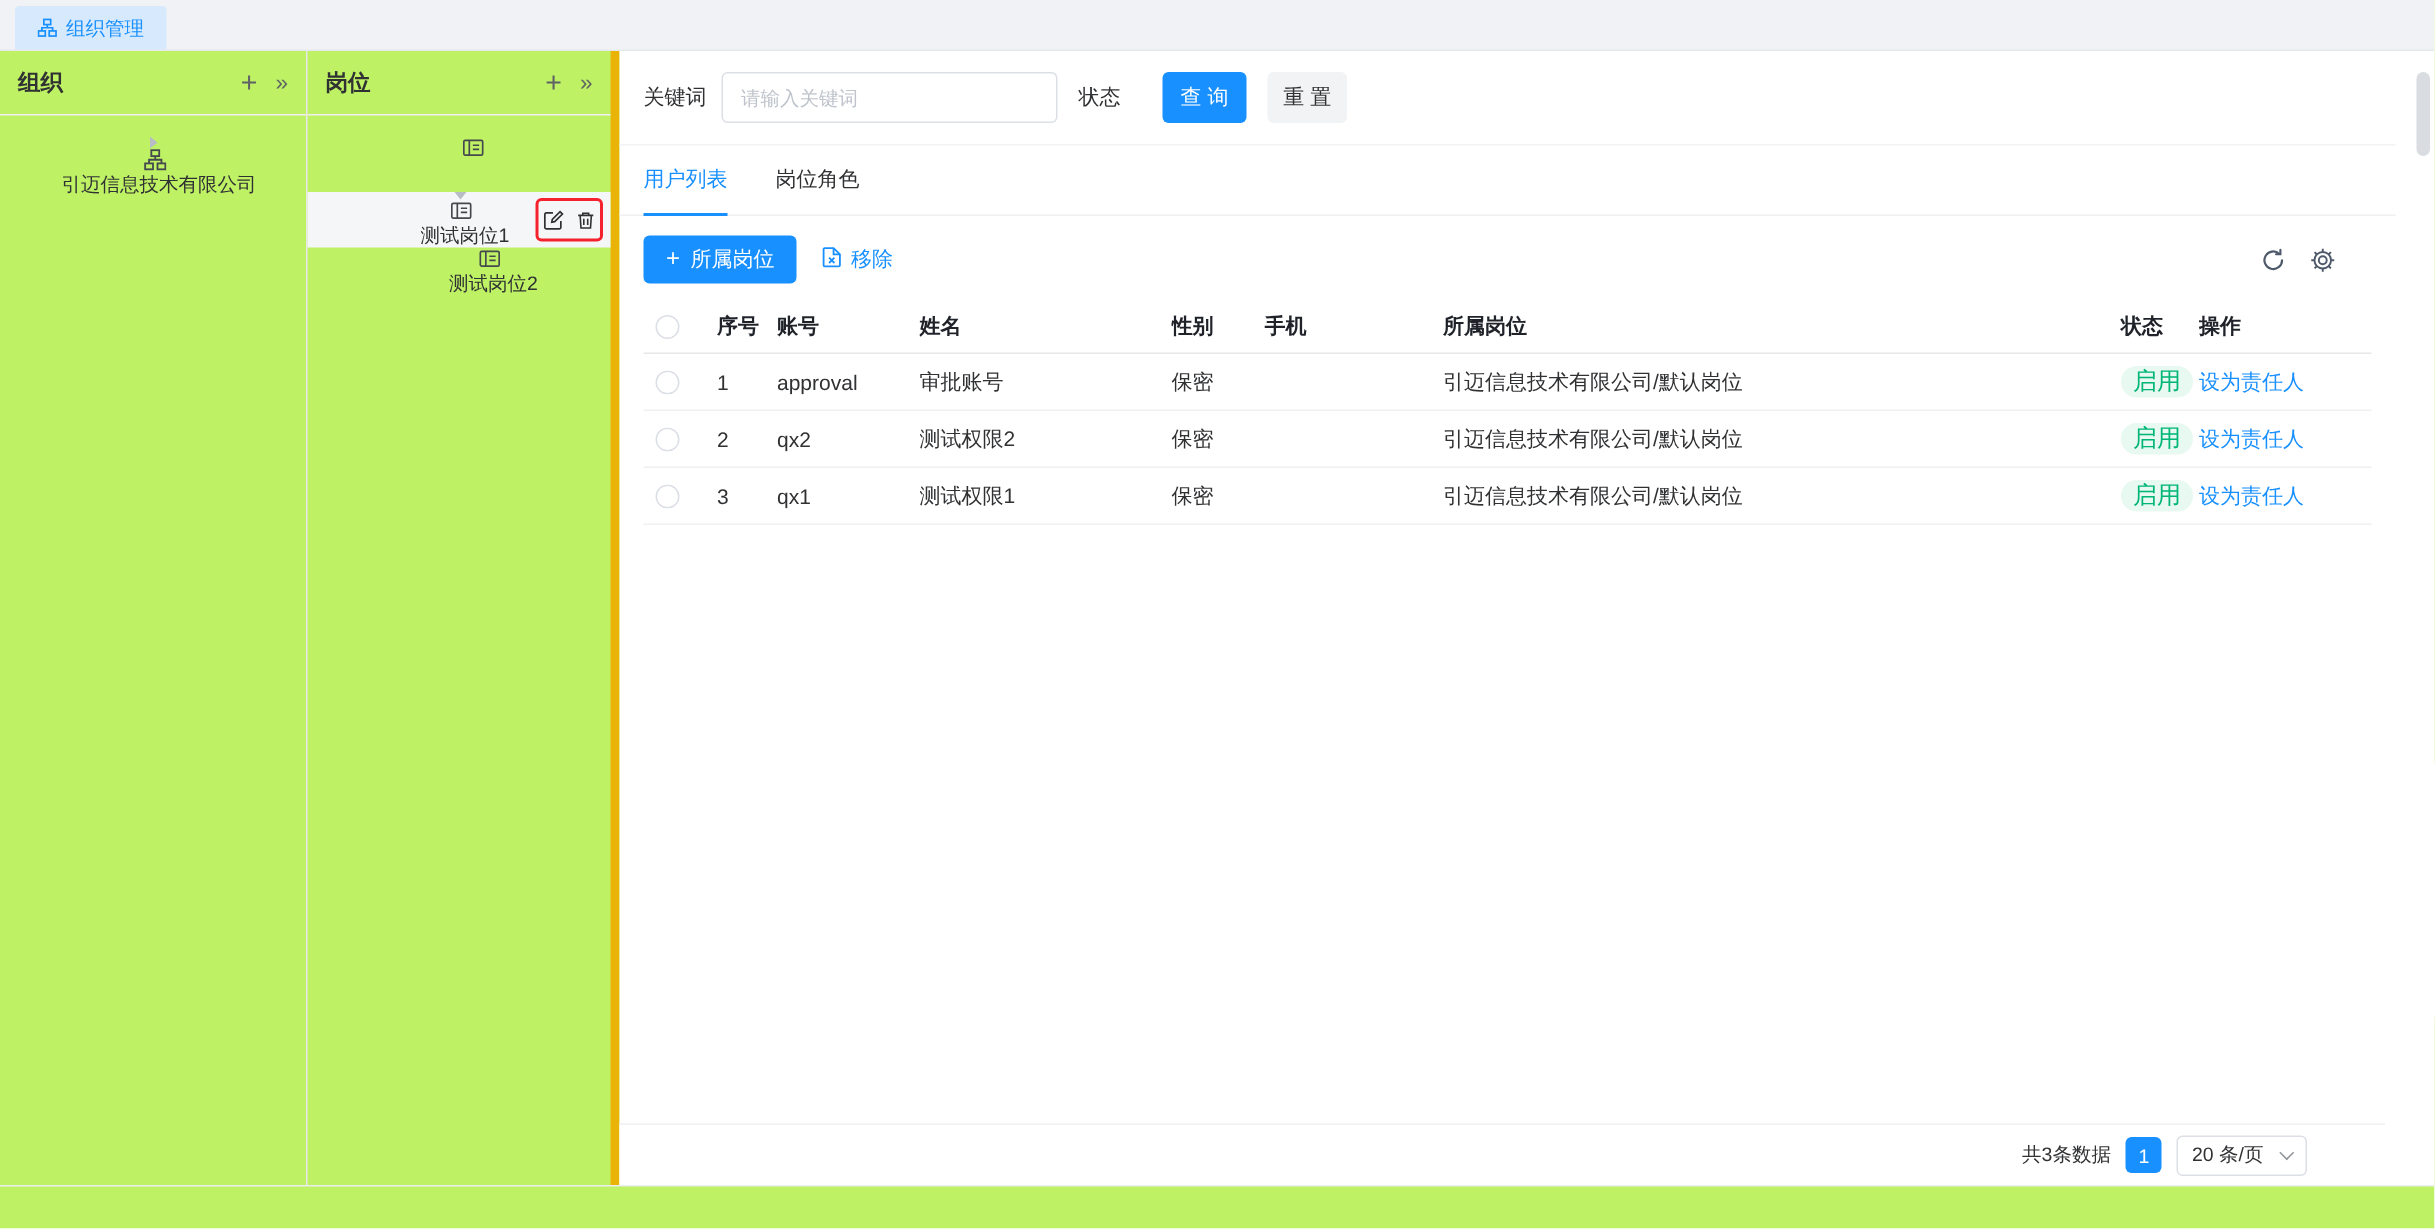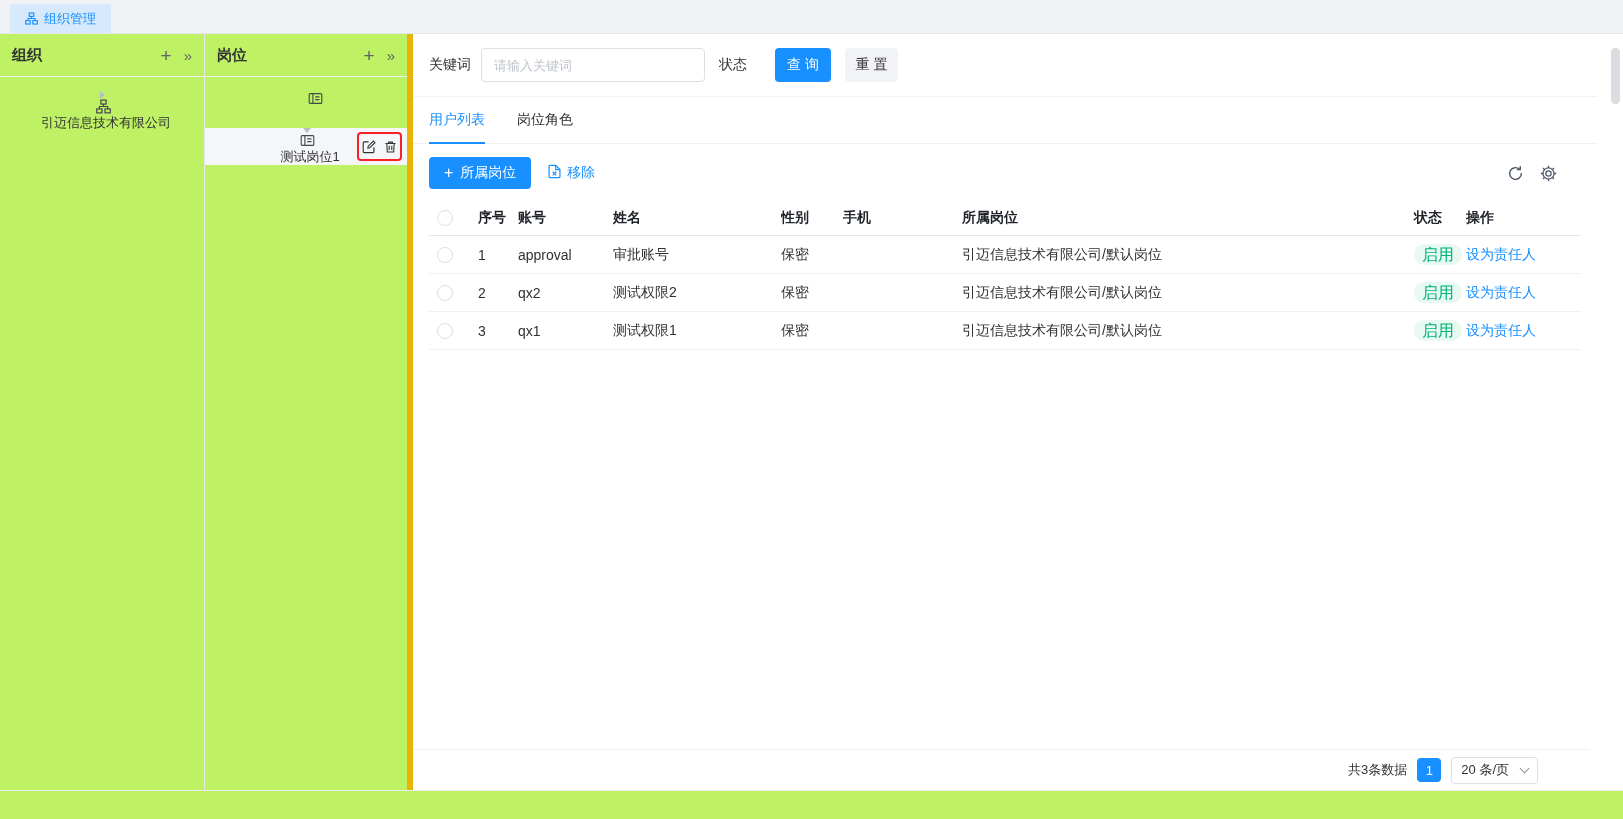--- a/index.html
+++ b/index.html
@@ -168,20 +168,29 @@
               </svg>
             </span>
             <span>
               <svg viewBox="0 0 16 16" width="13" height="14" fill="none" stroke="#303133" stroke-width="1.3">
                 <path d="M1.8 3.8h12.4M5.6 3.8V2h4.8v1.8M3.4 3.8l.7 10.4h7.8l.7-10.4M6.4 6.6v5M9.6 6.6v5"></path>
               </svg>
             </span>
           </span>
         </div>
 
+        <div class="tree-row pl2">
+          <span class="tree-icon">
+            <svg viewBox="0 0 16 16" width="15" height="15" fill="none" stroke="#45494e" stroke-width="1.2">
+              <rect x="1.3" y="2.8" width="13.4" height="10.4" rx="1"></rect>
+                <path d="M5.2 2.8v10.4M7.7 6.2h4.5M7.7 9.2h4.5"></path>
+            </svg>
+          </span>
+          <span class="tree-label">测试岗位2</span>
+        </div>
 
       </div>
     </aside>
 
     <section class="main">
 
       <div class="filter-row">
         <span class="f-label">关键词</span>
         <input class="f-input" placeholder="请输入关键词" style="">
         <span class="f-label ml">状态</span>

